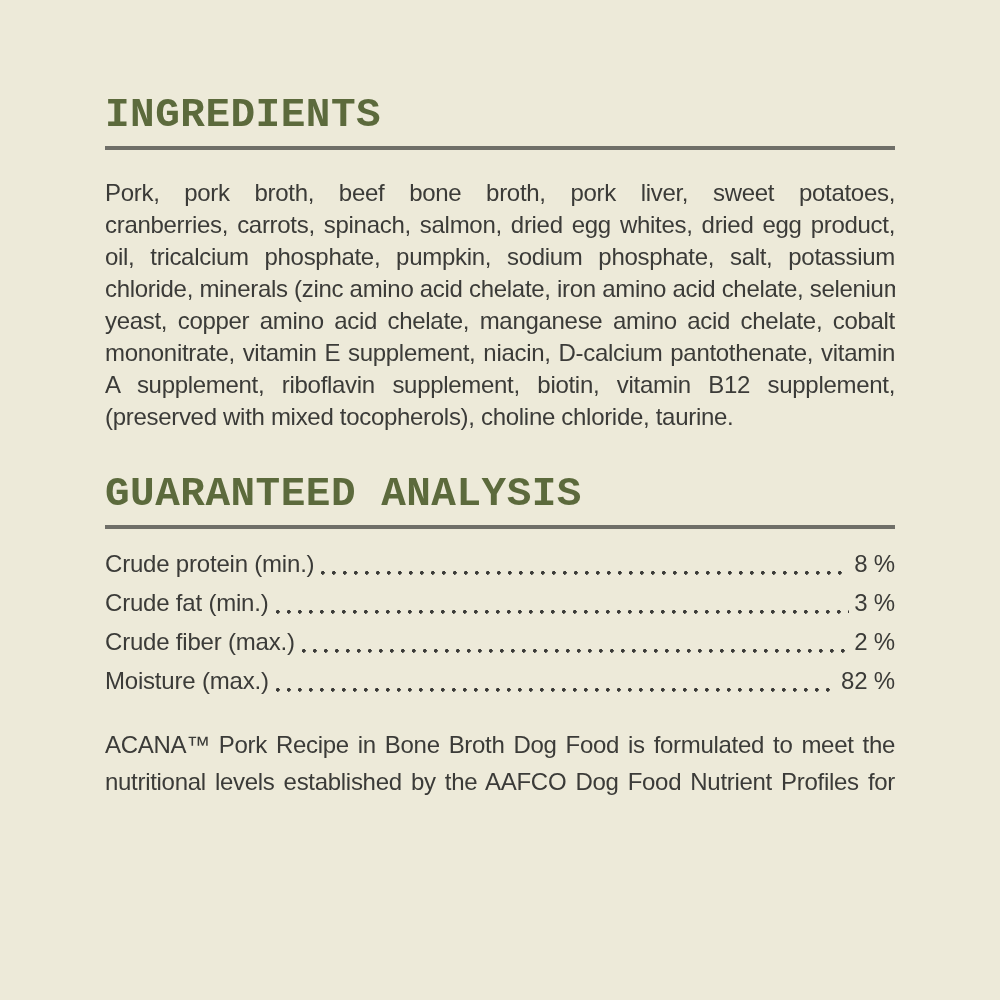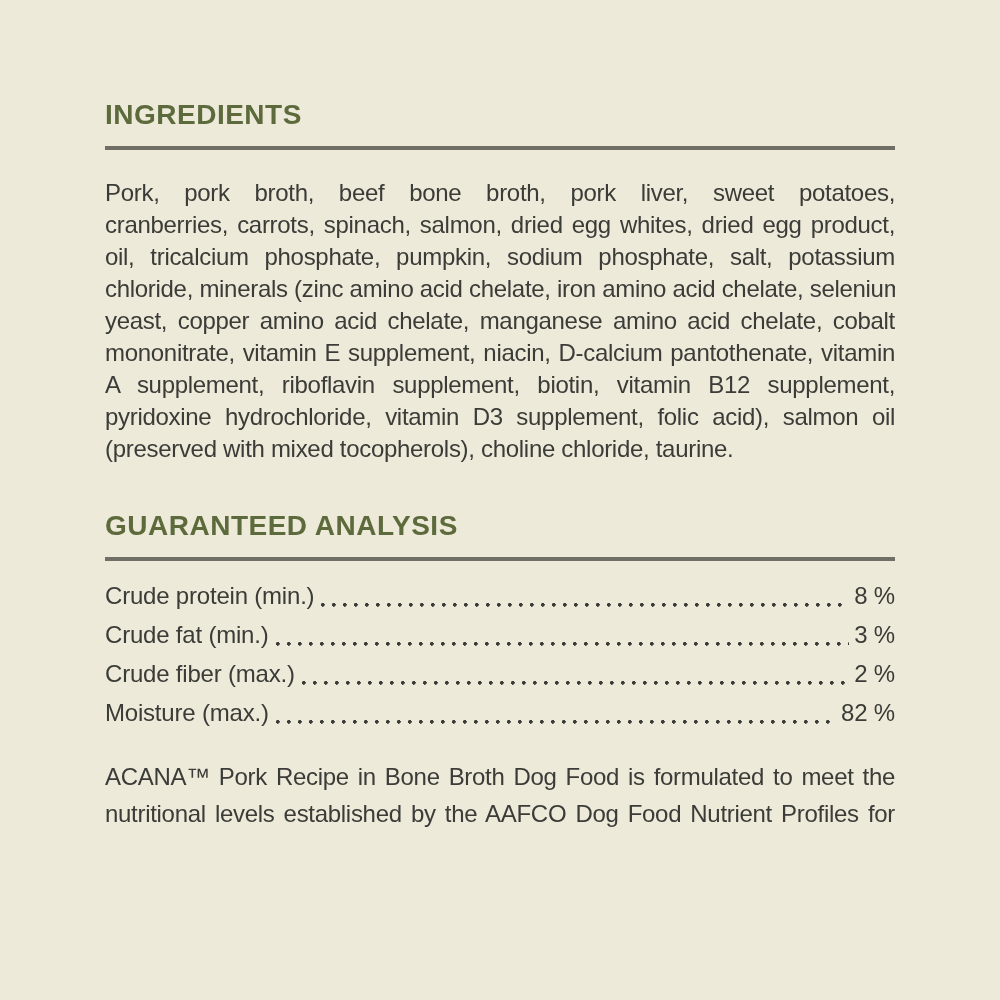--- a/index.html
+++ b/index.html
@@ -12,23 +12,23 @@
   }
   .page {
     box-sizing: border-box;
     width: 1000px;
     height: 1000px;
     padding: 0 105px;
     font-family: "Liberation Sans", sans-serif;
     color: #3B3B38;
   }
   .section-heading {
-    font-family: Liberation Sans, sans-serif;
+    font-family: Liberation Mono, monospace;
     font-weight: bold;
-    font-size: 28px;
+    font-size: 41px;
     line-height: 42px;
     color: #5C6A3C;
     letter-spacing: 0.5px;
     margin: 0;
   }
   .heading-ingredients { padding-top: 94px; }
   .heading-analysis { padding-top: 40px; }
   .rule {
     height: 4px;
     background: #6F6F68;
@@ -85,21 +85,20 @@
   <div class="rule"></div>
 
   <div class="body-text ingredients-paragraph">
     <div class="justified-line">Pork, pork broth, beef bone broth, pork liver, sweet potatoes,</div>
     <div class="justified-line">cranberries, carrots, spinach, salmon, dried egg whites, dried egg product,</div>
     <div class="justified-line">oil, tricalcium phosphate, pumpkin, sodium phosphate, salt, potassium</div>
     <div class="justified-line">chloride, minerals (zinc amino acid chelate, iron amino acid chelate, selenium</div>
     <div class="justified-line">yeast, copper amino acid chelate, manganese amino acid chelate, cobalt</div>
     <div class="justified-line">mononitrate, vitamin E supplement, niacin, D-calcium pantothenate, vitamin</div>
     <div class="justified-line">A supplement, riboflavin supplement, biotin, vitamin B12 supplement,</div>
-    <div class="justified-line">pyridoxine hydrochloride, vitamin D3 supplement, folic acid), salmon oil</div>
     <div class="justified-line last-line">(preserved with mixed tocopherols), choline chloride, taurine.</div>
   </div>
 
   <h1 class="section-heading heading-analysis">GUARANTEED ANALYSIS</h1>
   <div class="rule"></div>
 
   <div class="ga-rows">
     <div class="ga-row">
       <span class="ga-label">Crude protein (min.)</span>
       <span class="ga-leader"></span>

